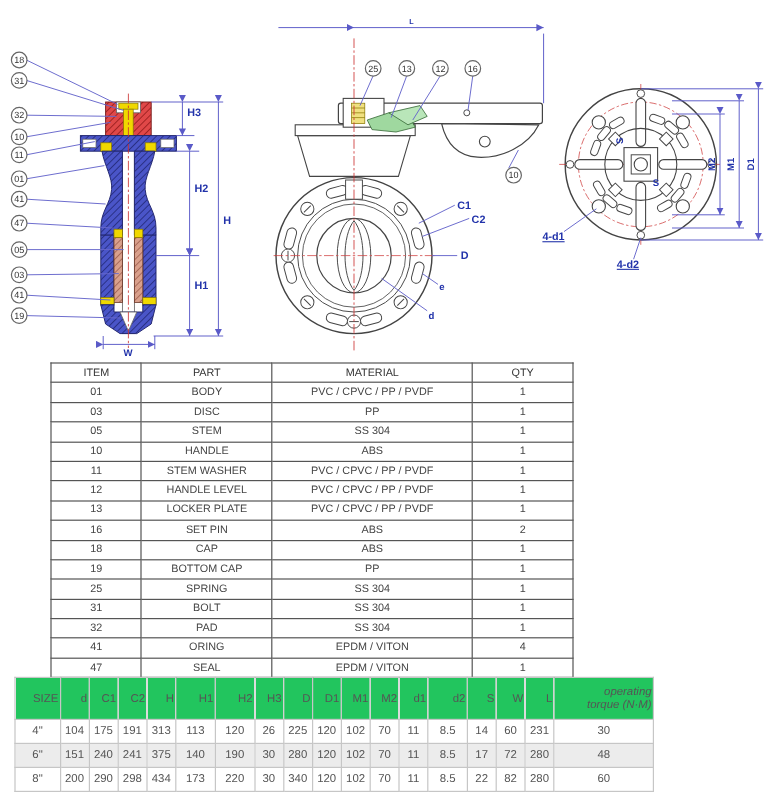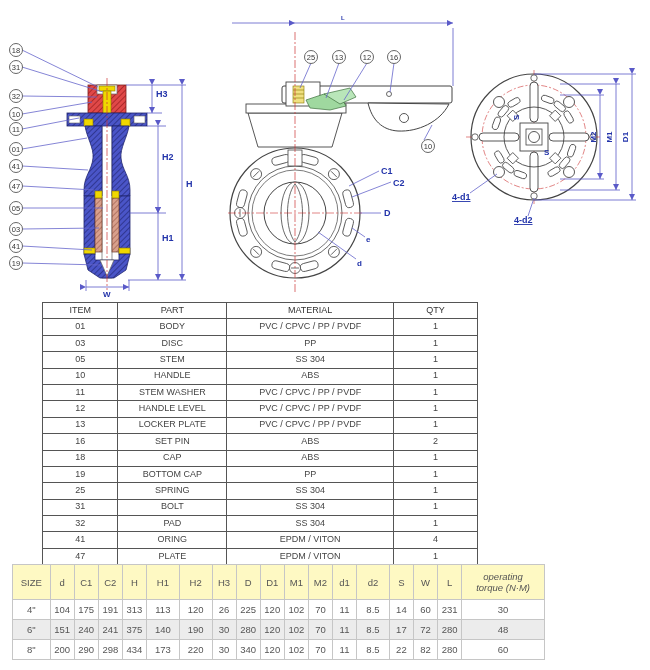--- a/index.html
+++ b/index.html
@@ -20,21 +20,21 @@
   #parts-table th:nth-child(1),#parts-table td:nth-child(1){width:17%;margin-left:18px;}
   #parts-table th:nth-child(2),#parts-table td:nth-child(2){width:25%;}
   #parts-table th:nth-child(3),#parts-table td:nth-child(3){width:39%;}
   #parts-table th:nth-child(4),#parts-table td:nth-child(4){width:19%;}
 
   
   #dims-table{position:absolute;left:12px;top:564px;width:533px;border-collapse:collapse;
      table-layout:fixed;font-size:9.5px;color:#555;}
   #dims-table th,#dims-table td{border:1px solid #c6c6c6;text-align:center;padding:1px 1px;
      overflow:hidden;}
-  #dims-table th{font-weight:normal;white-space:pre-line;height:32px;background:#fef9c3;color:#555;}
+  #dims-table th{font-weight:normal;white-space:pre-line;height:32px;background:#22c55e;color:#555;text-align:right;}
   #dims-table td{height:17px;color:#555;}
   #dims-table tbody tr:nth-child(2) td{background:#ececec;}
   #dims-table th:nth-child(1){width:6.5%;}
   #dims-table th:nth-child(6),#dims-table th:nth-child(7){width:5.6%;}
   #dims-table th:nth-child(14){width:5.6%;margin-top:20px;}
   #dims-table th:nth-child(18){width:15%;font-style:italic;}
 </style>
 </head>
 <body>
 
@@ -462,21 +462,21 @@
           <td>1</td>
         </tr>
         <tr>
           <td>41</td>
           <td>ORING</td>
           <td>EPDM / VITON</td>
           <td>4</td>
         </tr>
         <tr>
           <td>47</td>
-          <td>PLATE</td>
+          <td>SEAL</td>
           <td>EPDM / VITON</td>
           <td>1</td>
         </tr>
       </tbody>
     </table>
 
 <table id="dims-table">
       <thead>
         <tr>
           <th>SIZE</th>

